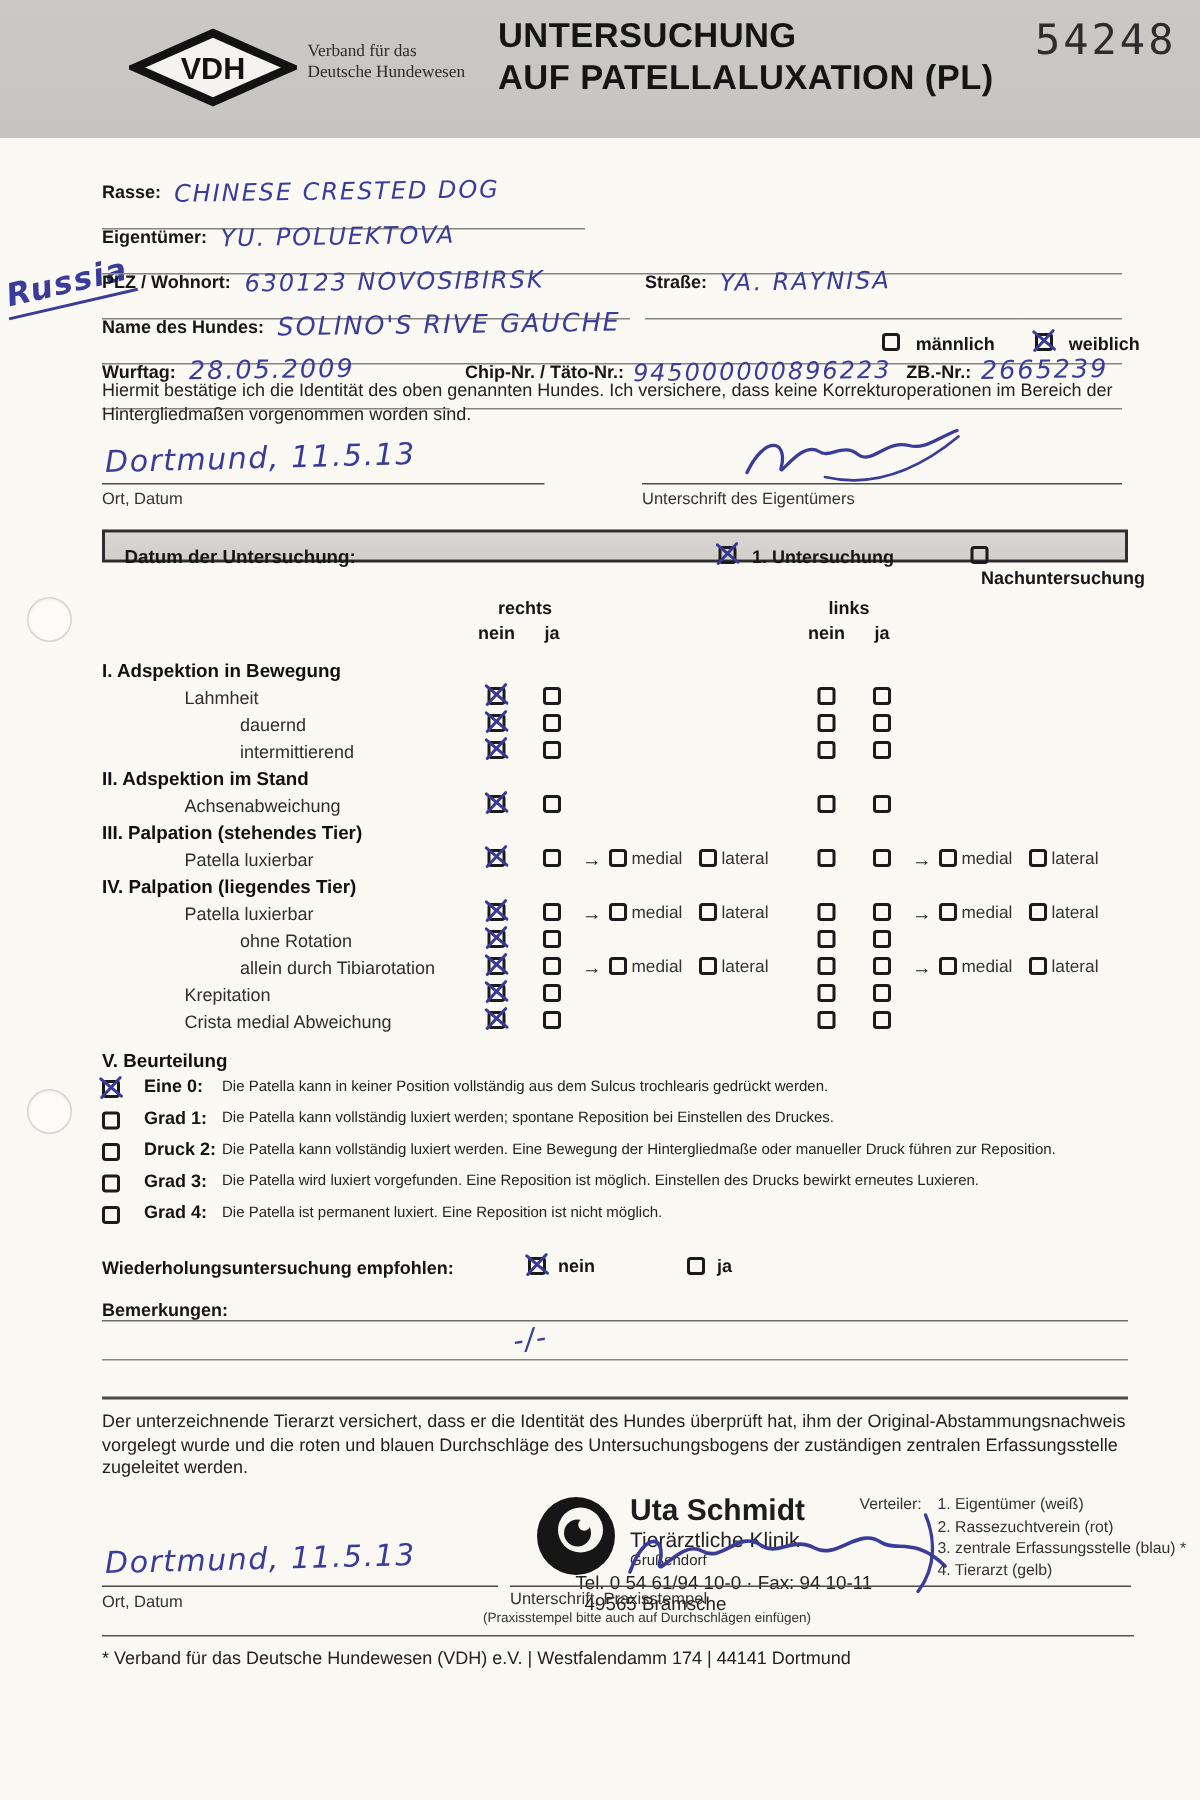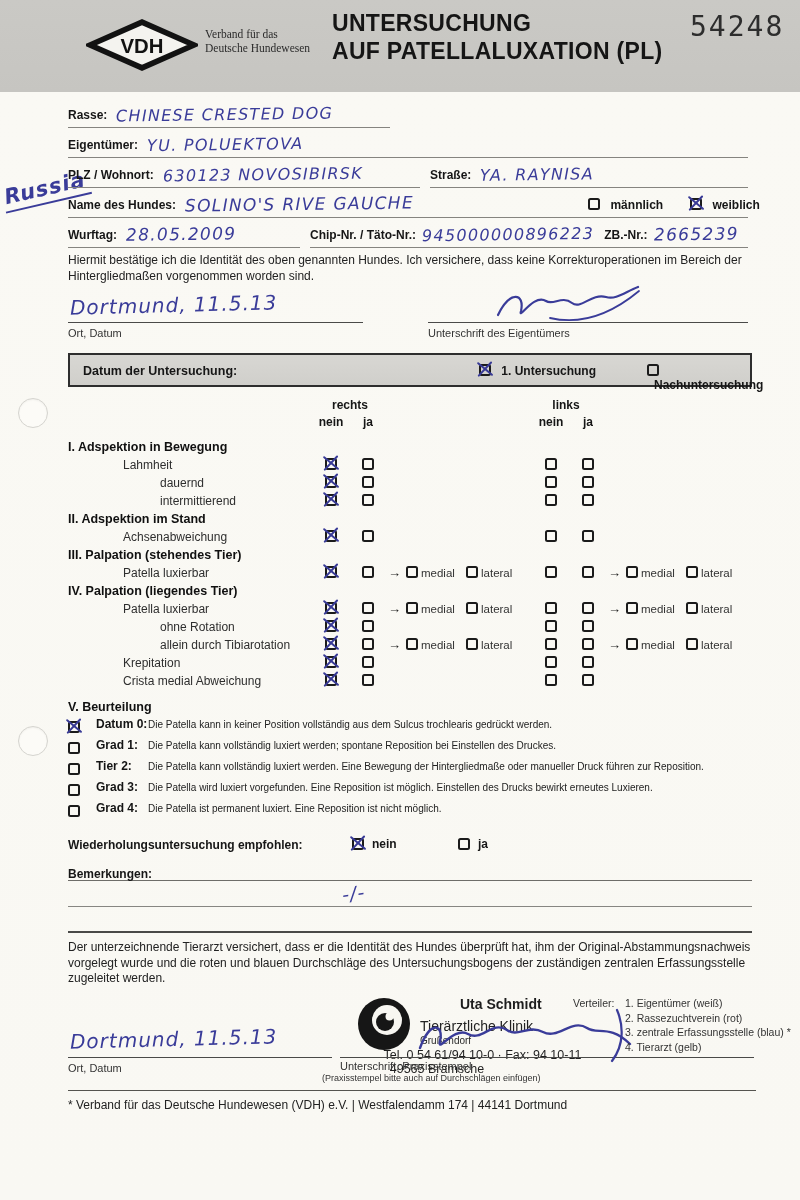--- a/index.html
+++ b/index.html
@@ -12,41 +12,41 @@
   #hdr .title { position:absolute; left:332px; top:9px; font-size:23px; line-height:28px; font-weight:bold; color:#151515; letter-spacing:.3px; }
   #hdr .formnum { position:absolute; left:690px; top:10px; font-family:"DejaVu Sans Mono", monospace; font-size:28px; letter-spacing:2px; color:#2d2d2d; }
 
   .hand { font-family:"DejaVu Sans", sans-serif; font-style:italic; color:#3a3c99; }
 
   
   .russia { position:absolute; left:2px; top:176px; font-size:21px; font-weight:bold; letter-spacing:1px; transform:rotate(-13deg); border-bottom:2.2px solid #3a3c99; padding:0 4px 2px 2px; }
   .hole { position:absolute; left:18px; width:28px; height:28px; border-radius:50%; background:#fcfbf7; border:1px solid #d5d4cf; box-shadow:inset 0 1px 2px rgba(0,0,0,.05); }
 
   
-  .frow { position:absolute; height:26px; border-bottom:1.6px solid #85847f; display:flex; align-items:flex-end; gap:9px; padding-bottom:5px; }
+  .frow { position:absolute; height:26px; border-bottom:1.6px solid #85847f; display:flex; align-items:flex-end; gap:9px; padding-bottom:17px;margin-top:13px; }
   .lbl { font-weight:bold; font-size:12px; color:#161616; white-space:nowrap; }
   .fval { font-size:16px; letter-spacing:1.3px; white-space:nowrap; position:relative; top:2px; transform:rotate(-.8deg); }
 
   .para { position:absolute; font-size:12px; line-height:16px; color:#222; }
 
   
   .cbw { position:absolute; width:12px; height:12px; }
   .cbw.inline { position:relative; display:inline-block; vertical-align:-1px; }
   .cb { position:absolute; inset:0; border:2px solid #1b1b1b; border-radius:2.5px; }
   .xmark { position:absolute; left:-4px; top:-5px; width:20px; height:20px; }
   .xmark::before,.xmark::after { content:""; position:absolute; top:9px; left:0; width:20px; height:2.2px; background:#383a96; border-radius:2px; }
   .xmark::before { transform:rotate(40deg); }
   .xmark::after  { transform:rotate(-47deg); }
 
   
   .sigline { position:absolute; border-bottom:1.6px solid #4a4a48; }
   .subl { position:absolute; font-size:11px; color:#333; }
 
   
-  #exambar { position:absolute; left:68px; top:353px; width:684px; height:34px; background:linear-gradient(180deg,#d8d7d3,#d0cfcb); border:2px solid #2e2e2e; box-sizing:border-box; }
+  #exambar { position:absolute; left:68px; top:353px; width:684px; height:22px; background:linear-gradient(180deg,#d8d7d3,#d0cfcb); border:2px solid #2e2e2e; box-sizing:border-box; }
   #exambar .lbl { position:absolute; left:13px; top:9px; font-size:12.5px; }
   #exambar .opt { position:absolute; top:9px; font-size:12px; font-weight:bold; color:#161616; }
 
   
   .gh { position:absolute; font-size:12px; font-weight:bold; color:#161616; text-align:center; }
   #gridrows { position:absolute; left:0; top:438px; width:800px; }
   .grow { position:relative; height:18px; }
   .glab { position:absolute; bottom:2px; font-size:12px; color:#2e2e2e; }
   .gsec { position:absolute; bottom:2px; font-size:12.5px; font-weight:bold; color:#101010; }
   .mlab { position:absolute; top:3px; font-size:11.5px; color:#333; }
@@ -57,21 +57,21 @@
   #grades { position:absolute; left:68px; top:717px; width:690px; }
   .grade { display:flex; margin-bottom:3px; }
   .gcb { width:28px; flex:none; position:relative; top:1px; }
   .gname { width:52px; flex:none; font-weight:bold; font-size:12px; color:#141414; }
   .gtext { flex:1; font-size:10px; line-height:15.5px; color:#222; }
 
   
   .vert { position:absolute; left:573px; top:997px; font-size:10.5px; color:#333; display:flex; }
   .vert .vlabel { width:52px; flex:none; }
   .vert .vitems div { margin-bottom:2.5px; }
-  .stamp-name { position:absolute; left:420px; top:996px; font-size:14px; font-weight:bold; color:#1d1d1d;margin-left:40px; }
+  .stamp-name { position:absolute; left:420px; top:996px; font-size:20px; font-weight:bold; color:#1d1d1d; }
   .stamp-l2 { position:absolute; left:420px; top:1018px; font-size:14px; color:#222; }
   .stamp-l3 { position:absolute; left:420px; top:1035px; font-size:10px; color:#2a2a2a; }
   .stamp-tel { position:absolute; left:340px; top:1048px; width:285px; text-align:center; font-size:12.5px; color:#1f1f1f; }
   .stamp-ort { position:absolute; left:352px; top:1062px; width:170px; text-align:center; font-size:12.5px; color:#1f1f1f; }
   .fineprint { position:absolute; text-align:left; color:#333; }
 
   #footer-line { position:absolute; left:68px; top:1090px; width:688px; border-bottom:1.4px solid #55544f; }
   #footer-text { position:absolute; left:68px; top:1098px; font-size:12px; color:#222; }
 
   svg { display:block; }
@@ -397,31 +397,31 @@
         <span class="cbw" style="left: 582px; top: 2px;">
           <span class="cb"></span>
         </span>
       </div>
     </div>
 
   <div id="beurt-title">V. Beurteilung</div>
   <div id="grades">
       <div class="grade">
         <span class="gcb"><span class="cbw inline"><span class="cb"></span><i class="xmark"></i></span></span>
-        <span class="gname">Datum 0:</span>
+        <span class="gname">Eine 0:</span>
         <span class="gtext">Die Patella kann in keiner Position vollständig aus dem Sulcus trochlearis gedrückt werden.</span>
       </div>
       <div class="grade">
         <span class="gcb"><span class="cbw inline"><span class="cb"></span></span></span>
         <span class="gname">Grad 1:</span>
         <span class="gtext">Die Patella kann vollständig luxiert werden; spontane Reposition bei Einstellen des Druckes.</span>
       </div>
       <div class="grade">
         <span class="gcb"><span class="cbw inline"><span class="cb"></span></span></span>
-        <span class="gname">Tier 2:</span>
+        <span class="gname">Druck 2:</span>
         <span class="gtext">Die Patella kann vollständig luxiert werden. Eine Bewegung der Hintergliedmaße oder manueller Druck führen zur Reposition.</span>
       </div>
       <div class="grade">
         <span class="gcb"><span class="cbw inline"><span class="cb"></span></span></span>
         <span class="gname">Grad 3:</span>
         <span class="gtext">Die Patella wird luxiert vorgefunden. Eine Reposition ist möglich. Einstellen des Drucks bewirkt erneutes Luxieren.</span>
       </div>
       <div class="grade">
         <span class="gcb"><span class="cbw inline"><span class="cb"></span></span></span>
         <span class="gname">Grad 4:</span>

